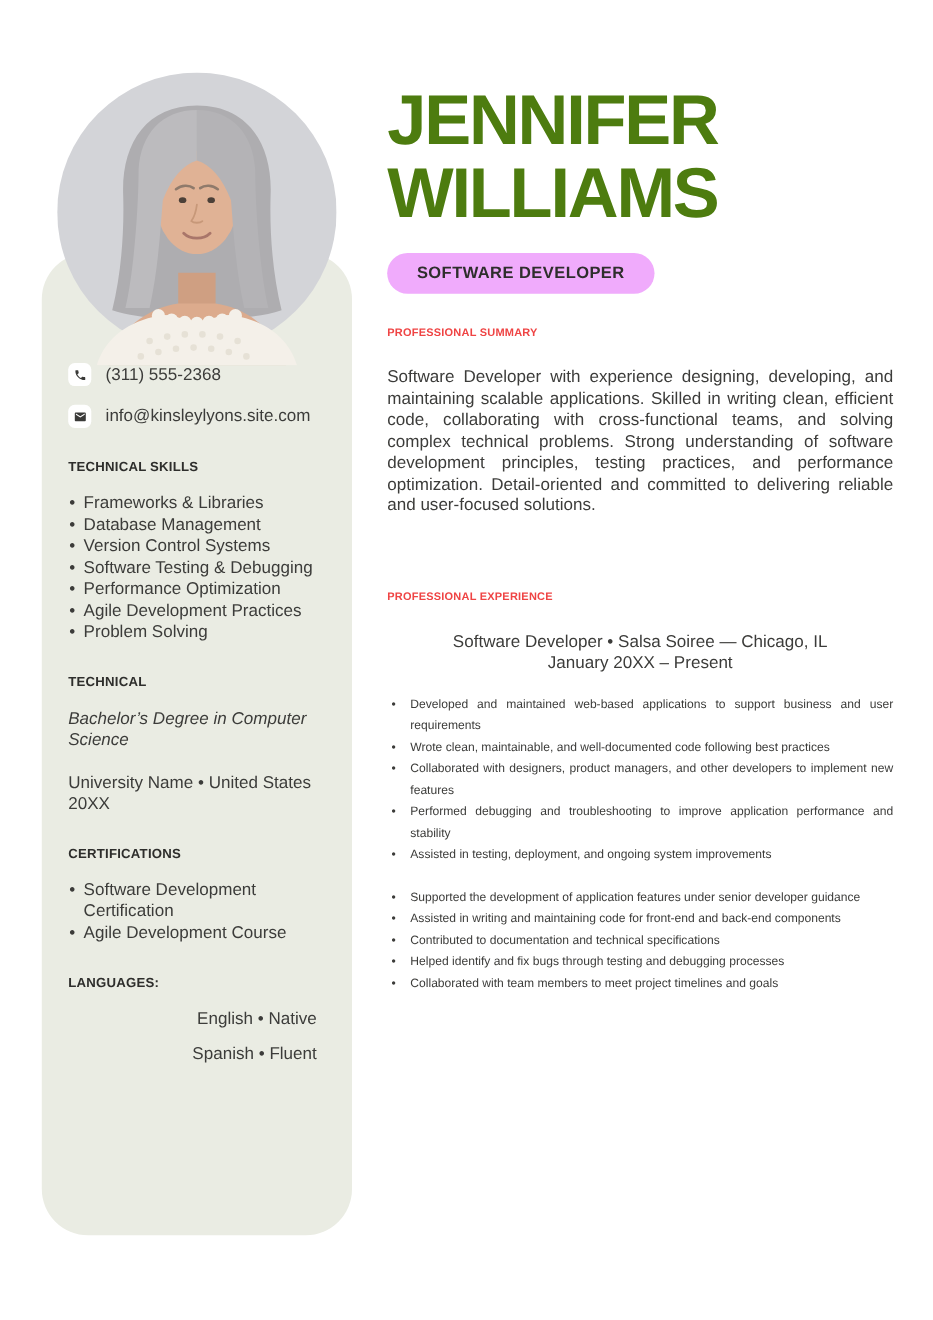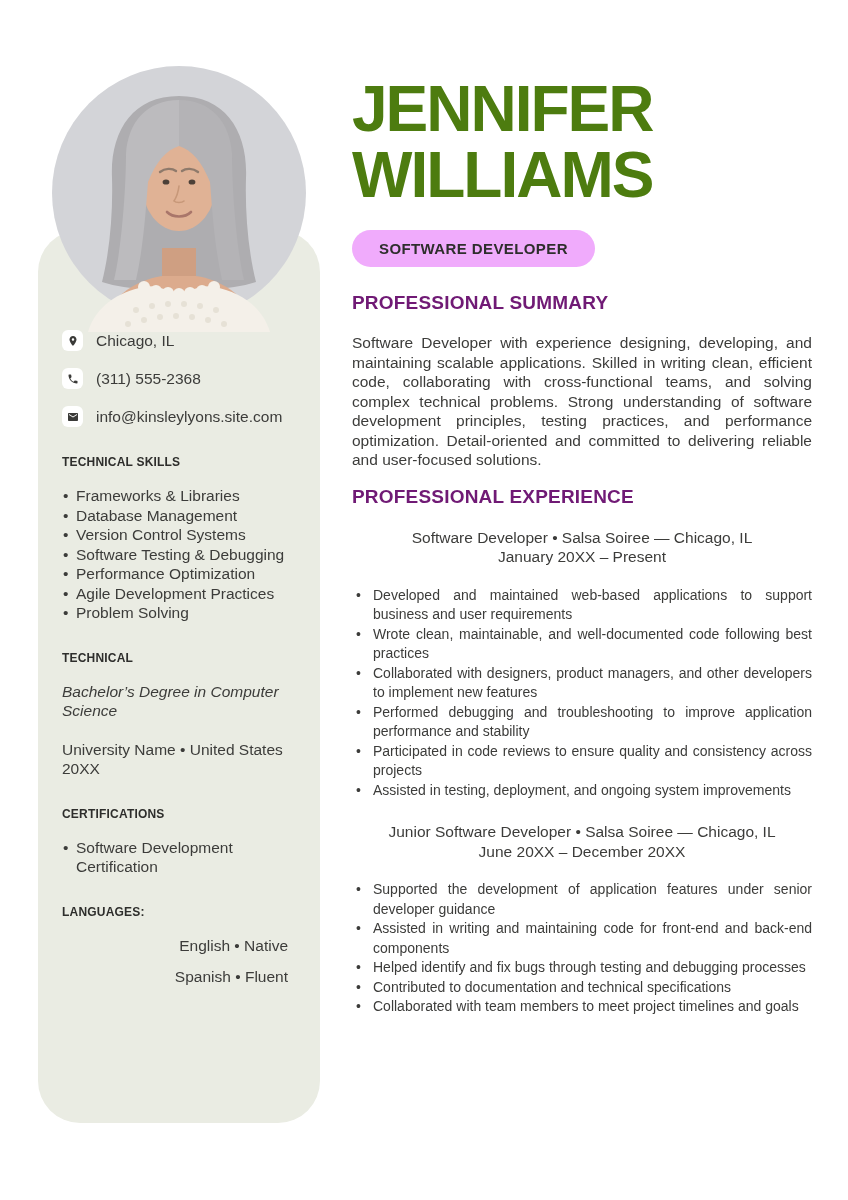--- a/index.html
+++ b/index.html
@@ -42,30 +42,30 @@
   .name {
     margin-top:76px; font-weight:bold; font-size:64px; line-height:66px;
     letter-spacing:-2px; color:#4d7c0f;
   }
   .badge {
     display:inline-block; margin-top:22px; background:#f0abfc; border-radius:19px;
     height:37px; line-height:37px; padding:0 27px; font-weight:bold; font-size:15px;
     letter-spacing:0.4px; color:#2e2e2c;
   }
   .main-h {
-    font-weight:bold; font-size:19px; color:#701a75; letter-spacing:0.2px;
+    font-weight:bold; font-size:10px; color:#ef4444; letter-spacing:0.2px;
     line-height:18px;
   }
   .h-summary { margin-top:27px; }
-  .h-experience { margin-top:18px; }
+  .h-experience { margin-top:64px; }
   .summary-p {
     margin-top:21px; font-size:15.5px; line-height:19.5px; text-align:justify;
   }
   .job-head { margin-top:22px; font-size:15.5px; line-height:19.5px;text-align:center; }
-  .job-bullets { list-style:none; margin-top:19px; font-size:14px; line-height:19.5px; }
+  .job-bullets { list-style:none; margin-top:19px; font-size:11px; line-height:19.5px; }
   .job-bullets li { position:relative; padding-left:21px; text-align:justify; }
   .job-bullets li::before { content:"•"; position:absolute; left:4px; top:0; color:#3c3c3a; }
 </style>
 </head>
 <body>
 
 <div class="page">
 
   <div class="sidebar-card"></div>
 
@@ -132,28 +132,20 @@
             <circle cx="140" cy="251" r="3"></circle>
             <circle cx="156" cy="254" r="3"></circle>
             <circle cx="172" cy="258" r="3"></circle>
         </g>
       </g>
     </svg>
   </div>
 
   <div class="sidebar-content">
 
-    <div class="contact-row">
-      <span class="icon-box">
-        <svg viewBox="0 0 24 24">
-            <path d="M12 2C8.1 2 5 5.1 5 9c0 5.2 7 13 7 13s7-7.8 7-13c0-3.9-3.1-7-7-7zm0 9.5A2.5 2.5 0 1 1 12 6.5a2.5 2.5 0 0 1 0 5z"></path>
-          </svg>
-      </span>
-      <span>Chicago, IL</span>
-    </div>
 
     <div class="contact-row">
       <span class="icon-box">
         <svg viewBox="0 0 24 24">
             <path d="M6.6 10.8c1.4 2.8 3.8 5.1 6.6 6.6l2.2-2.2c.3-.3.7-.4 1-.2 1.1.4 2.3.6 3.6.6.6 0 1 .4 1 1V20c0 .6-.4 1-1 1C10.6 21 3 13.4 3 4c0-.6.4-1 1-1h3.5c.6 0 1 .4 1 1 0 1.2.2 2.4.6 3.6.1.3 0 .7-.2 1l-2.3 2.2z"></path>
           </svg>
       </span>
       <span>(311) 555-2368</span>
     </div>
 
@@ -178,20 +170,21 @@
     </ul>
 
     <div class="side-h">TECHNICAL</div>
     <div class="edu-degree">Bachelor’s Degree in Computer Science</div>
     <div>University Name • United States</div>
     <div>20XX</div>
 
     <div class="side-h">CERTIFICATIONS</div>
     <ul class="side-list">
       <li>Software Development Certification</li>
+      <li>Agile Development Course</li>
     </ul>
 
     <div class="side-h">LANGUAGES:</div>
     <div class="lang-line">English • Native</div>
     <div class="lang-line">Spanish • Fluent</div>
   </div>
 
   <div class="main">
 
     <h1 class="name"><span>JENNIFER</span><br>
@@ -206,30 +199,25 @@
 
     <div class="job-head">
       <div>Software Developer • Salsa Soiree — Chicago, IL</div>
       <div>January 20XX – Present</div>
     </div>
     <ul class="job-bullets">
       <li>Developed and maintained web-based applications to support business and user requirements</li>
       <li>Wrote clean, maintainable, and well-documented code following best practices</li>
       <li>Collaborated with designers, product managers, and other developers to implement new features</li>
       <li>Performed debugging and troubleshooting to improve application performance and stability</li>
-      <li>Participated in code reviews to ensure quality and consistency across projects</li>
       <li>Assisted in testing, deployment, and ongoing system improvements</li>
     </ul>
 
-    <div class="job-head">
-      <div>Junior Software Developer • Salsa Soiree — Chicago, IL</div>
-      <div>June 20XX – December 20XX</div>
-    </div>
     <ul class="job-bullets">
       <li>Supported the development of application features under senior developer guidance</li>
       <li>Assisted in writing and maintaining code for front-end and back-end components</li>
+      <li>Contributed to documentation and technical specifications</li>
       <li>Helped identify and fix bugs through testing and debugging processes</li>
-      <li>Contributed to documentation and technical specifications</li>
       <li>Collaborated with team members to meet project timelines and goals</li>
     </ul>
   </div>
 
 </div>
 
 </body></html>

